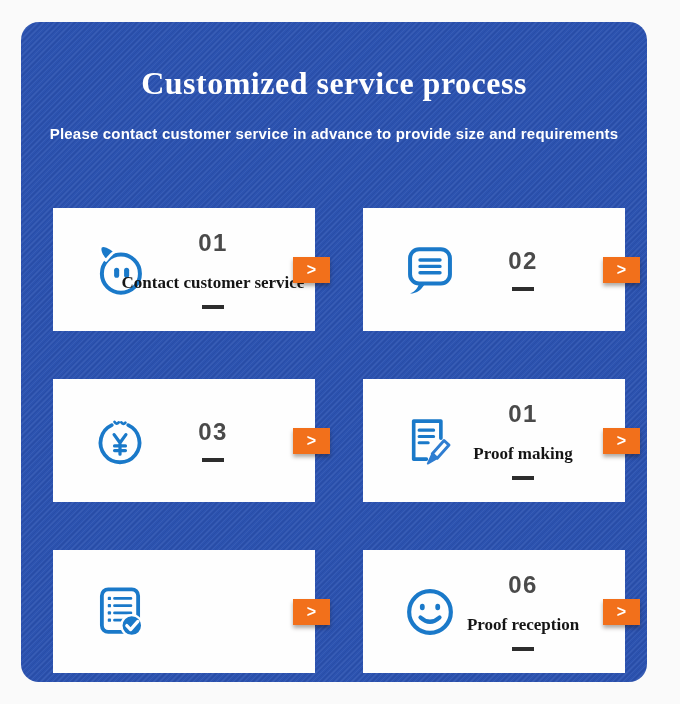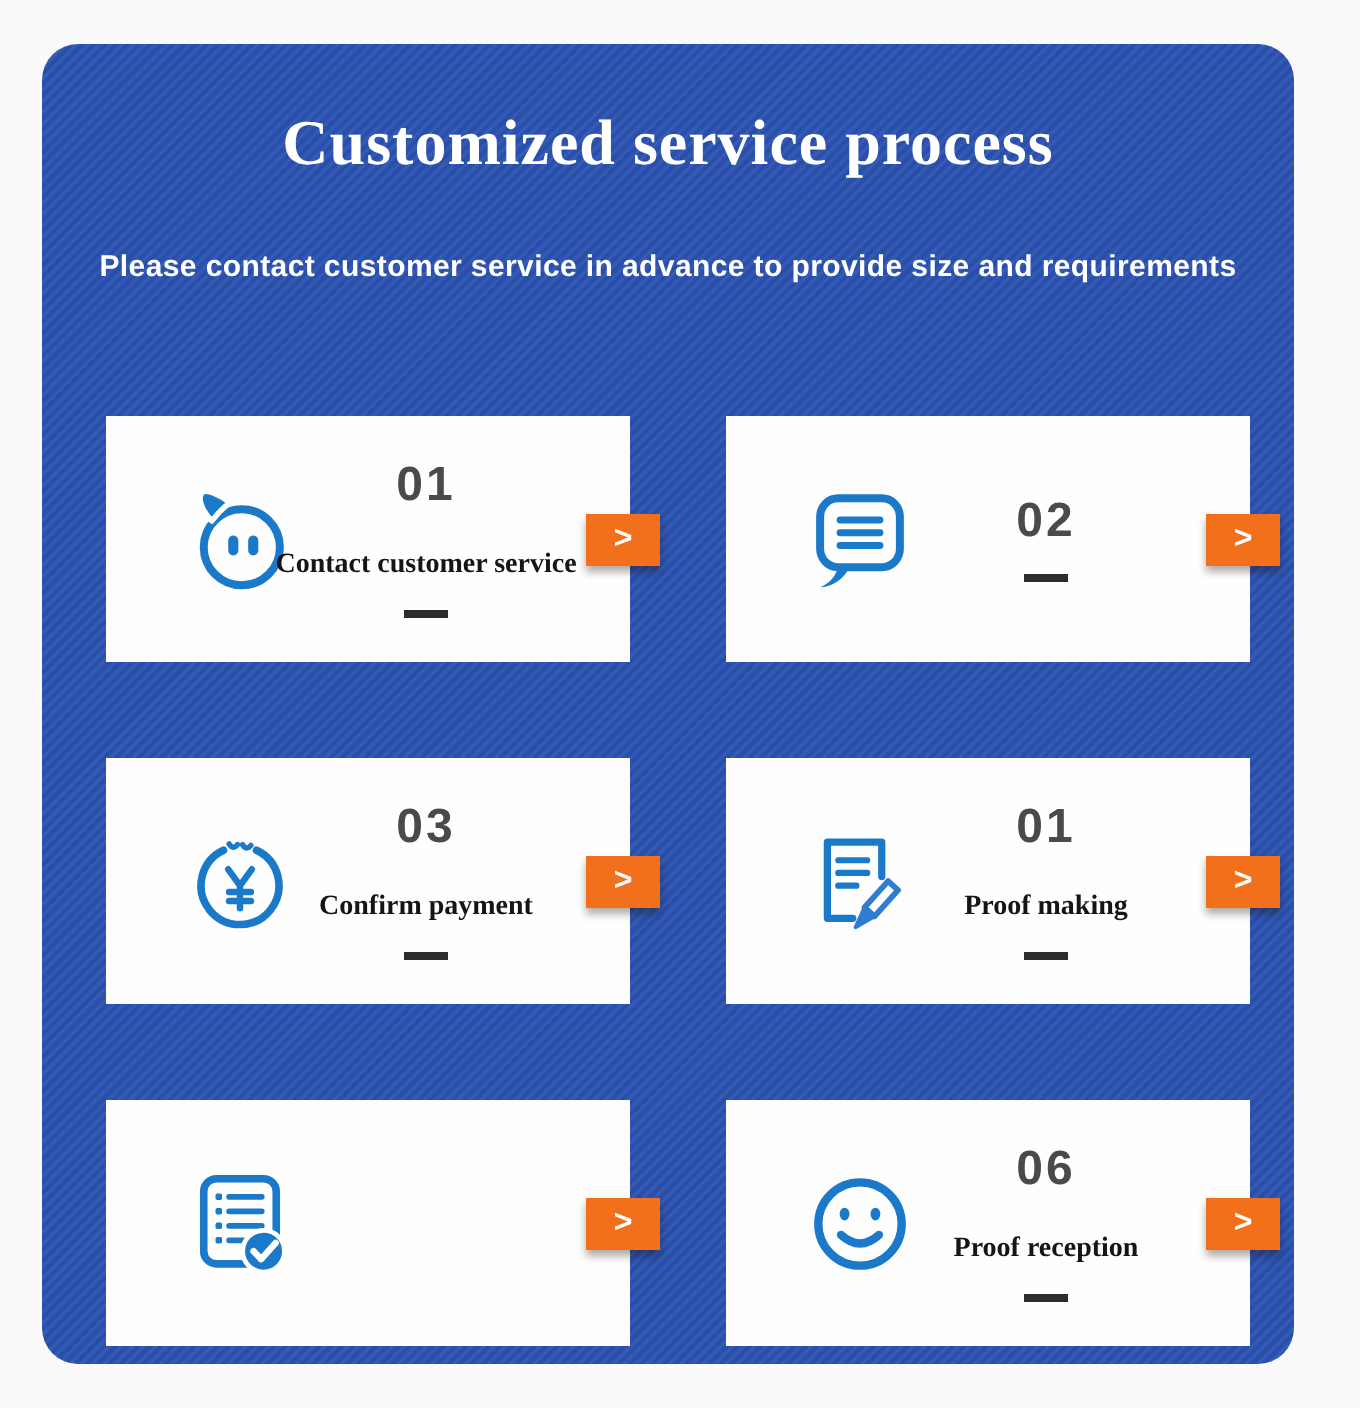--- a/index.html
+++ b/index.html
@@ -26,21 +26,21 @@
       repeating-linear-gradient(135deg,
         rgba(255,255,255,0.055) 0px, rgba(255,255,255,0.055) 1px,
         rgba(0,0,0,0.0) 1px, rgba(0,0,0,0.0) 2px,
         rgba(0,0,40,0.07) 2px, rgba(0,0,40,0.07) 3px,
         rgba(0,0,0,0.0) 3px, rgba(0,0,0,0.0) 4px);
   }
 
   
   .title {
     position: absolute;
-    top: 30px;
+    top: 42px;
     left: 0;
     width: 100%;
     text-align: center;
     font-family: "Liberation Serif", serif;
     font-weight: 700;
     font-size: 32px;
     line-height: 38px;
     color: #ffffff;
     letter-spacing: 0.5px;
   }
@@ -102,21 +102,21 @@
     font-size: 24px;
     line-height: 26px;
     color: #4a4a4a;
     letter-spacing: 1.5px;
   }
 
   .label {
     margin-top: 17px;
     font-family: "Liberation Serif", serif;
     font-weight: 700;
-    font-size: 14px;
+    font-size: 17px;
     line-height: 19px;
     color: #151515;
     white-space: nowrap;
   }
 
   .dash {
     margin-top: 13px;
     width: 22px;
     height: 3.5px;
     background: #2d2d2d;
@@ -189,21 +189,20 @@
       <div class="icon-box">
         <svg viewBox="0 0 64 64" fill="none" stroke="#1a79c9" stroke-width="4.2" stroke-linecap="round" stroke-linejoin="round">
           <path d="M41.1 14.5 A21.5 21.5 0 1 1 22.9 14.5"></path>
           <path d="M26 11 q 2.2 3.4 4.6 0.4" stroke-width="3"></path>
           <path d="M33.4 11.4 q 2.2 3.4 4.6 0.4" stroke-width="3"></path>
           <path d="M25.5 25 L32 34 M38.5 25 L32 34 M32 34 V46.5 M26 37.5 H38 M26 42.5 H38" stroke-width="3.6"></path>
         </svg>
       </div>
       <div class="txt">
         <div class="num">03</div>
-        <div class="label">Confirm payment</div>
         <div class="dash"></div>
       </div>
       <div class="arrow-btn">&gt;</div>
     </div>
 
     <div class="card">
       <div class="icon-box">
         <svg viewBox="0 0 64 64" fill="none" stroke="#1a79c9" stroke-width="4" stroke-linecap="round" stroke-linejoin="round">
           <path d="M28 52 H14 V10 H44 V29"></path>
           <path d="M20 20 H36 M20 27 H36 M20 34 H30" stroke-width="3.4"></path>

